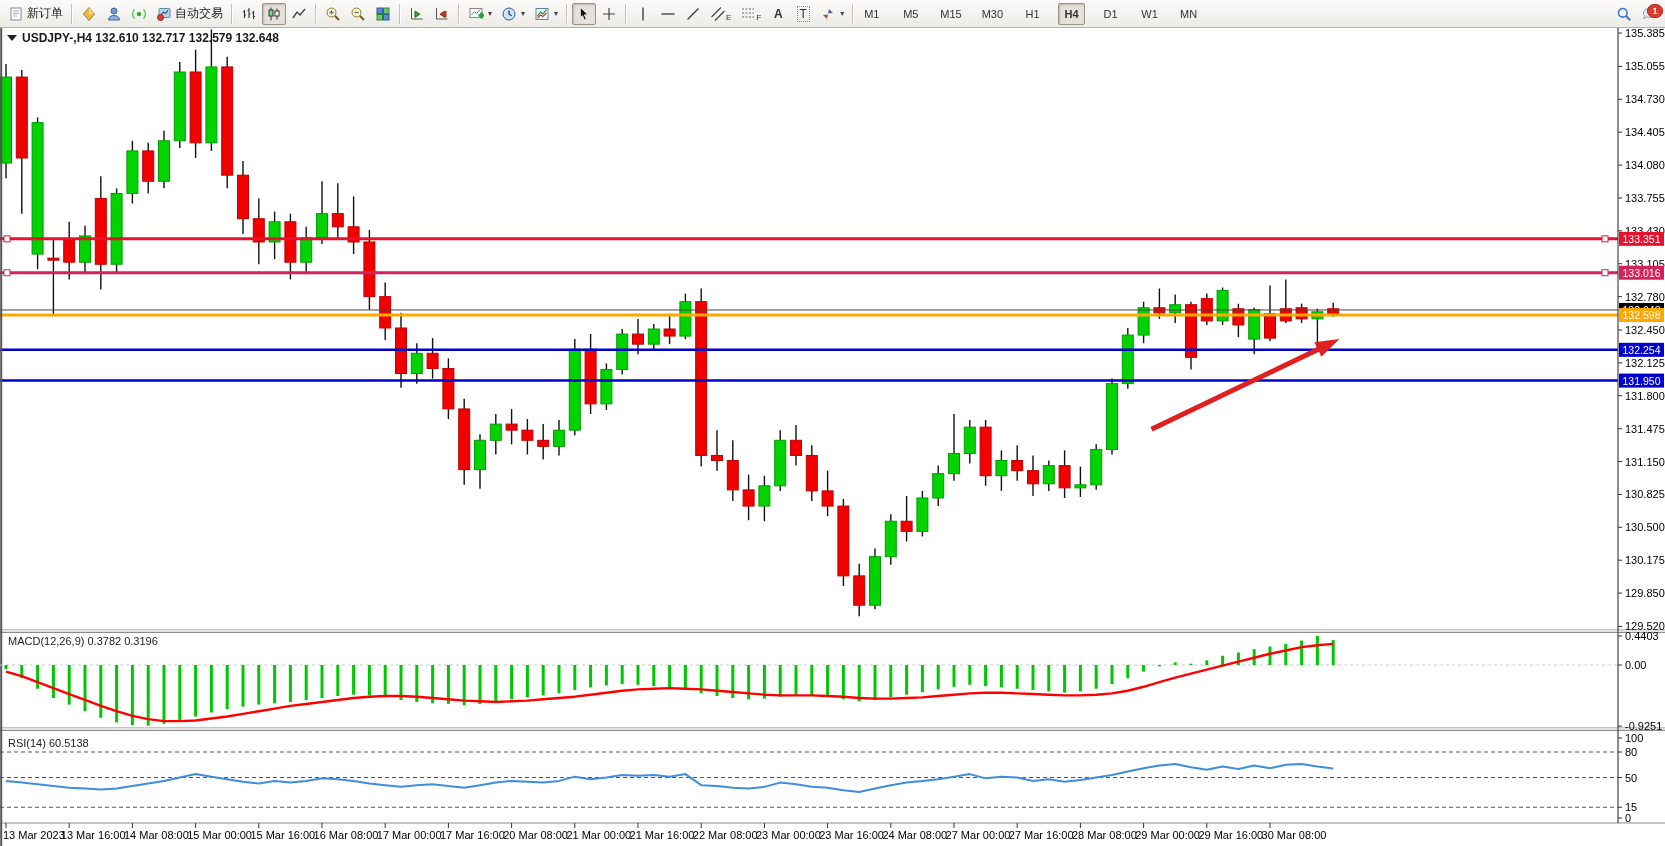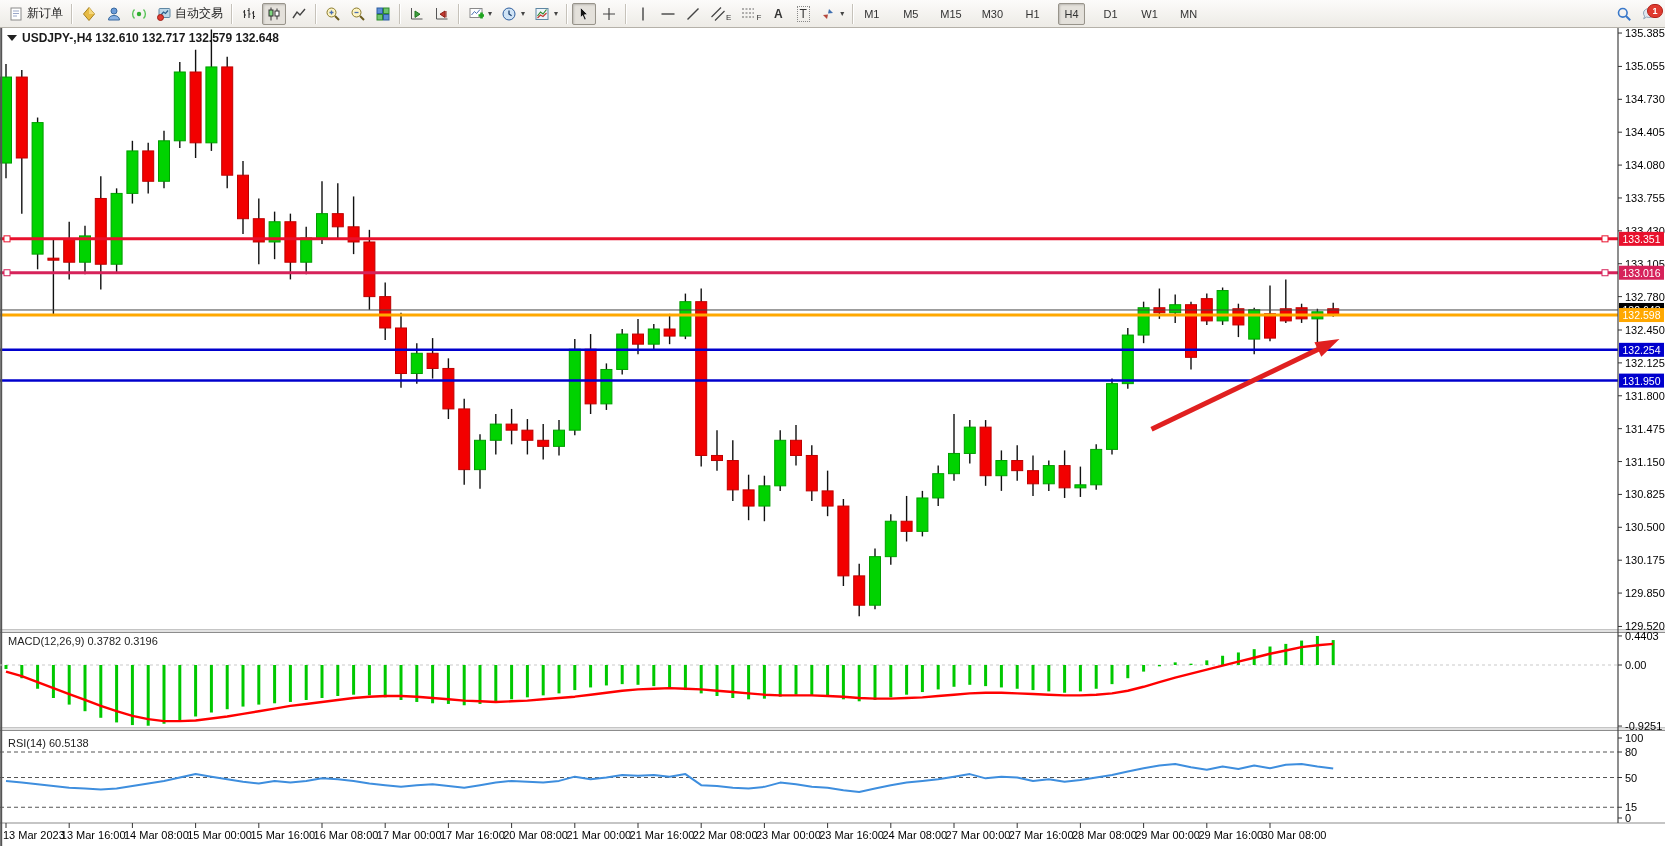--- a/index.html
+++ b/index.html
@@ -3,21 +3,21 @@
 <meta charset="utf-8">
 <style>
   html,body{margin:0;padding:0;background:#d4d0c8;}
   .app{position:relative;width:1665px;height:846px;background:#fff;overflow:hidden;
        font-family:"Liberation Sans",sans-serif;-webkit-font-smoothing:antialiased;}
   .toolbar{position:absolute;top:0;left:0;width:1665px;height:28px;box-sizing:border-box;
        background:linear-gradient(#fcfbfa,#edebe6);border-bottom:1px solid #b5b1a9;
        display:flex;align-items:center;padding:0 4px;gap:1px;z-index:5;}
   .tbtn{height:22px;min-width:24px;padding:0 3px;box-sizing:border-box;display:flex;align-items:center;
        justify-content:center;gap:3px;font-size:12px;color:#222;border:1px solid transparent;border-radius:2px;}
-  .tbtn.pressed{background:#e4e1db;border-color:#98948b;box-shadow:inset 1px 1px 2px rgba(0,0,0,.18);}
+  .tbtn.pressed{background:#e4e1db;border-color:#98948b;box-shadow:inset 1px 1px 2px rgba(0,0,0,.18);font-weight:bold;}
   .tbtn .lbl{white-space:nowrap;}
   .sep{width:1px;height:20px;background:#c6c2ba;border-right:1px solid #ffffff;margin:0 3px;}
   .ic{width:16px;height:16px;display:block;}
   .caret{font-size:8px;color:#444;margin-left:1px;}
   .subletter{font-size:8px;color:#333;margin-left:-3px;margin-top:8px;}
   .tool-letter{font-size:12px;color:#333;font-weight:bold;}
   .tool-letter.boxed{border:1px dotted #888;padding:0 2px;font-weight:normal;}
   .tfgroup{display:flex;align-items:center;gap:12px;}
   .tf{min-width:27px;font-size:11px;color:#333;}
   .spacer{flex:1;}

